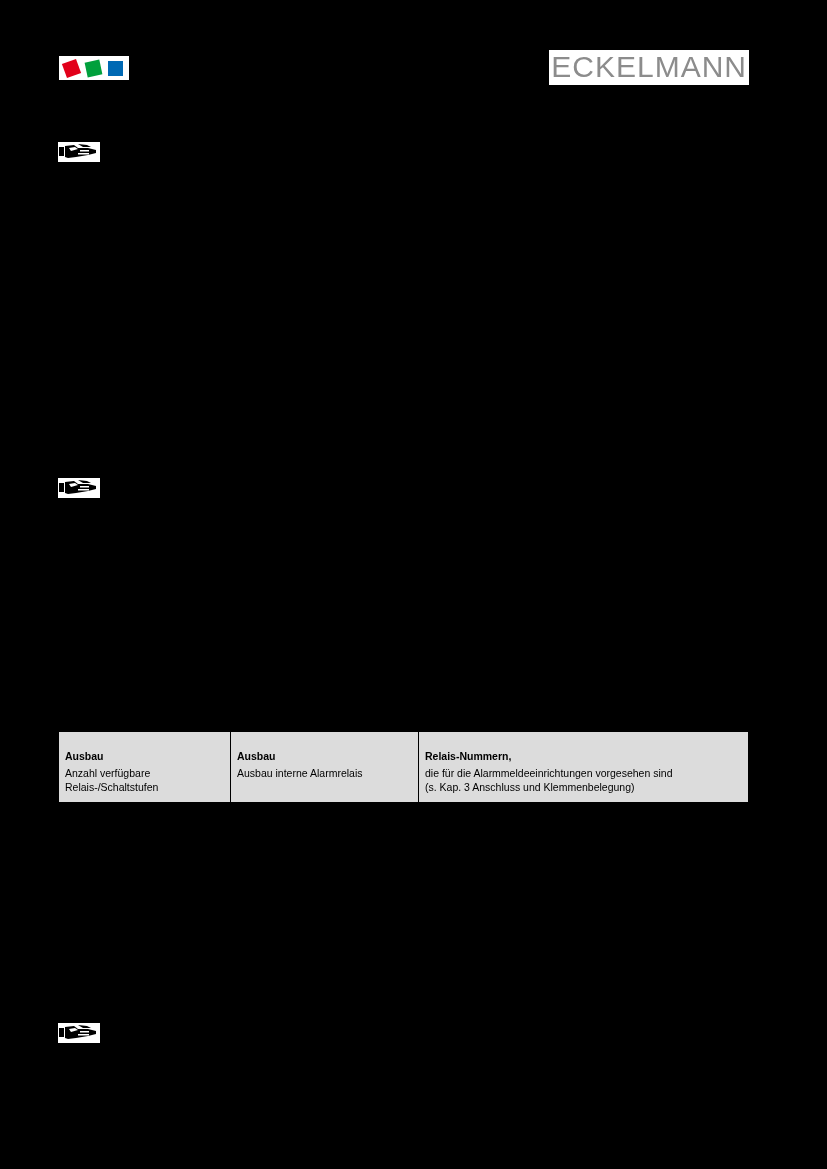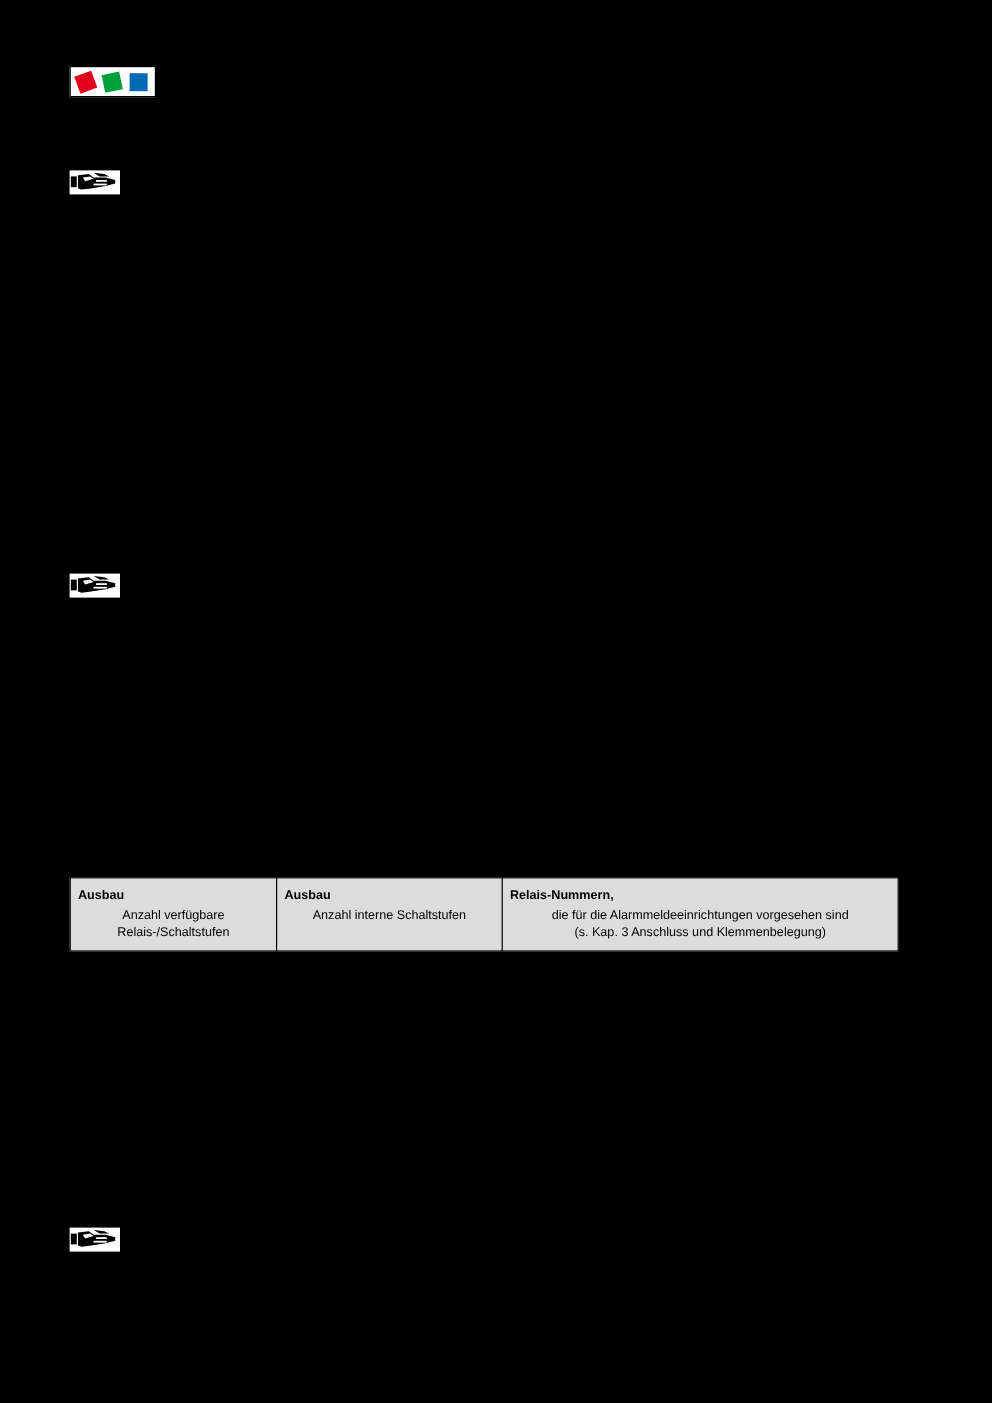--- a/index.html
+++ b/index.html
@@ -93,50 +93,50 @@
     left: 58px;
     top: 731px;
     width: 651px;
     border-collapse: collapse;
     background: #dcdcdc;
     table-layout: fixed;
   }
   .relay-table td {
     border: 1px solid #000000;
     vertical-align: top;
-    padding: 7px 6px 7px 6px;
+    padding: 17px 6px 7px 6px;
     font-size: 10.5px;
     line-height: 14.5px;
     color: #000000;
   }
   .relay-table td.col-1 { width: 159px; }
   .relay-table td.col-2 { width: 175px; }
   .relay-table td.col-3 { width: 317px; }
 
   .cell-head {
     font-weight: bold;
     display: block;
     margin-bottom: 2px;
   }
   .cell-line {
     display: block;
-    text-align: center;
   }
 </style>
 </head>
 <body>
 
 <div class="page">
 
   <div class="logo-mark">
     <span class="logo-sq red"></span>
     <span class="logo-sq green"></span>
     <span class="logo-sq blue"></span>
   </div>
 
+  <div class="wordmark">ECKELMANN</div>
 
   <div class="hand-icon hand-1">
     <svg width="42" height="20" viewBox="0 0 42 20" xmlns="http://www.w3.org/2000/svg">
       <g fill="#000000">
         <rect x="1" y="5" width="5" height="9"></rect>
         <path d="M7 4 L16 3 L20 6 L30 6 L38 8 L38 11 L30 13 L18 15 L10 16 L7 15 Z"></path>
         <path d="M20 2 L29 3 L33 5 L25 5 Z"></path>
       </g>
       <g fill="#ffffff">
         <path d="M11 6 L17 5 L20 7 L13 9 Z"></path>
@@ -179,21 +179,21 @@
   <table class="relay-table">
     <tbody>
         <tr>
       <td class="col-1">
         <span class="cell-head">Ausbau</span>
         <span class="cell-line">Anzahl verfügbare</span>
         <span class="cell-line">Relais-/Schaltstufen</span>
       </td>
       <td class="col-2">
         <span class="cell-head">Ausbau</span>
-        <span class="cell-line">Anzahl interne Schaltstufen</span>
+        <span class="cell-line">Ausbau interne Alarmrelais</span>
       </td>
       <td class="col-3">
         <span class="cell-head">Relais-Nummern,</span>
         <span class="cell-line">die für die Alarmmeldeeinrichtungen vorgesehen sind</span>
         <span class="cell-line">(s. Kap. 3 Anschluss und Klemmenbelegung)</span>
       </td>
     </tr>
   </tbody>
     </table>
 

